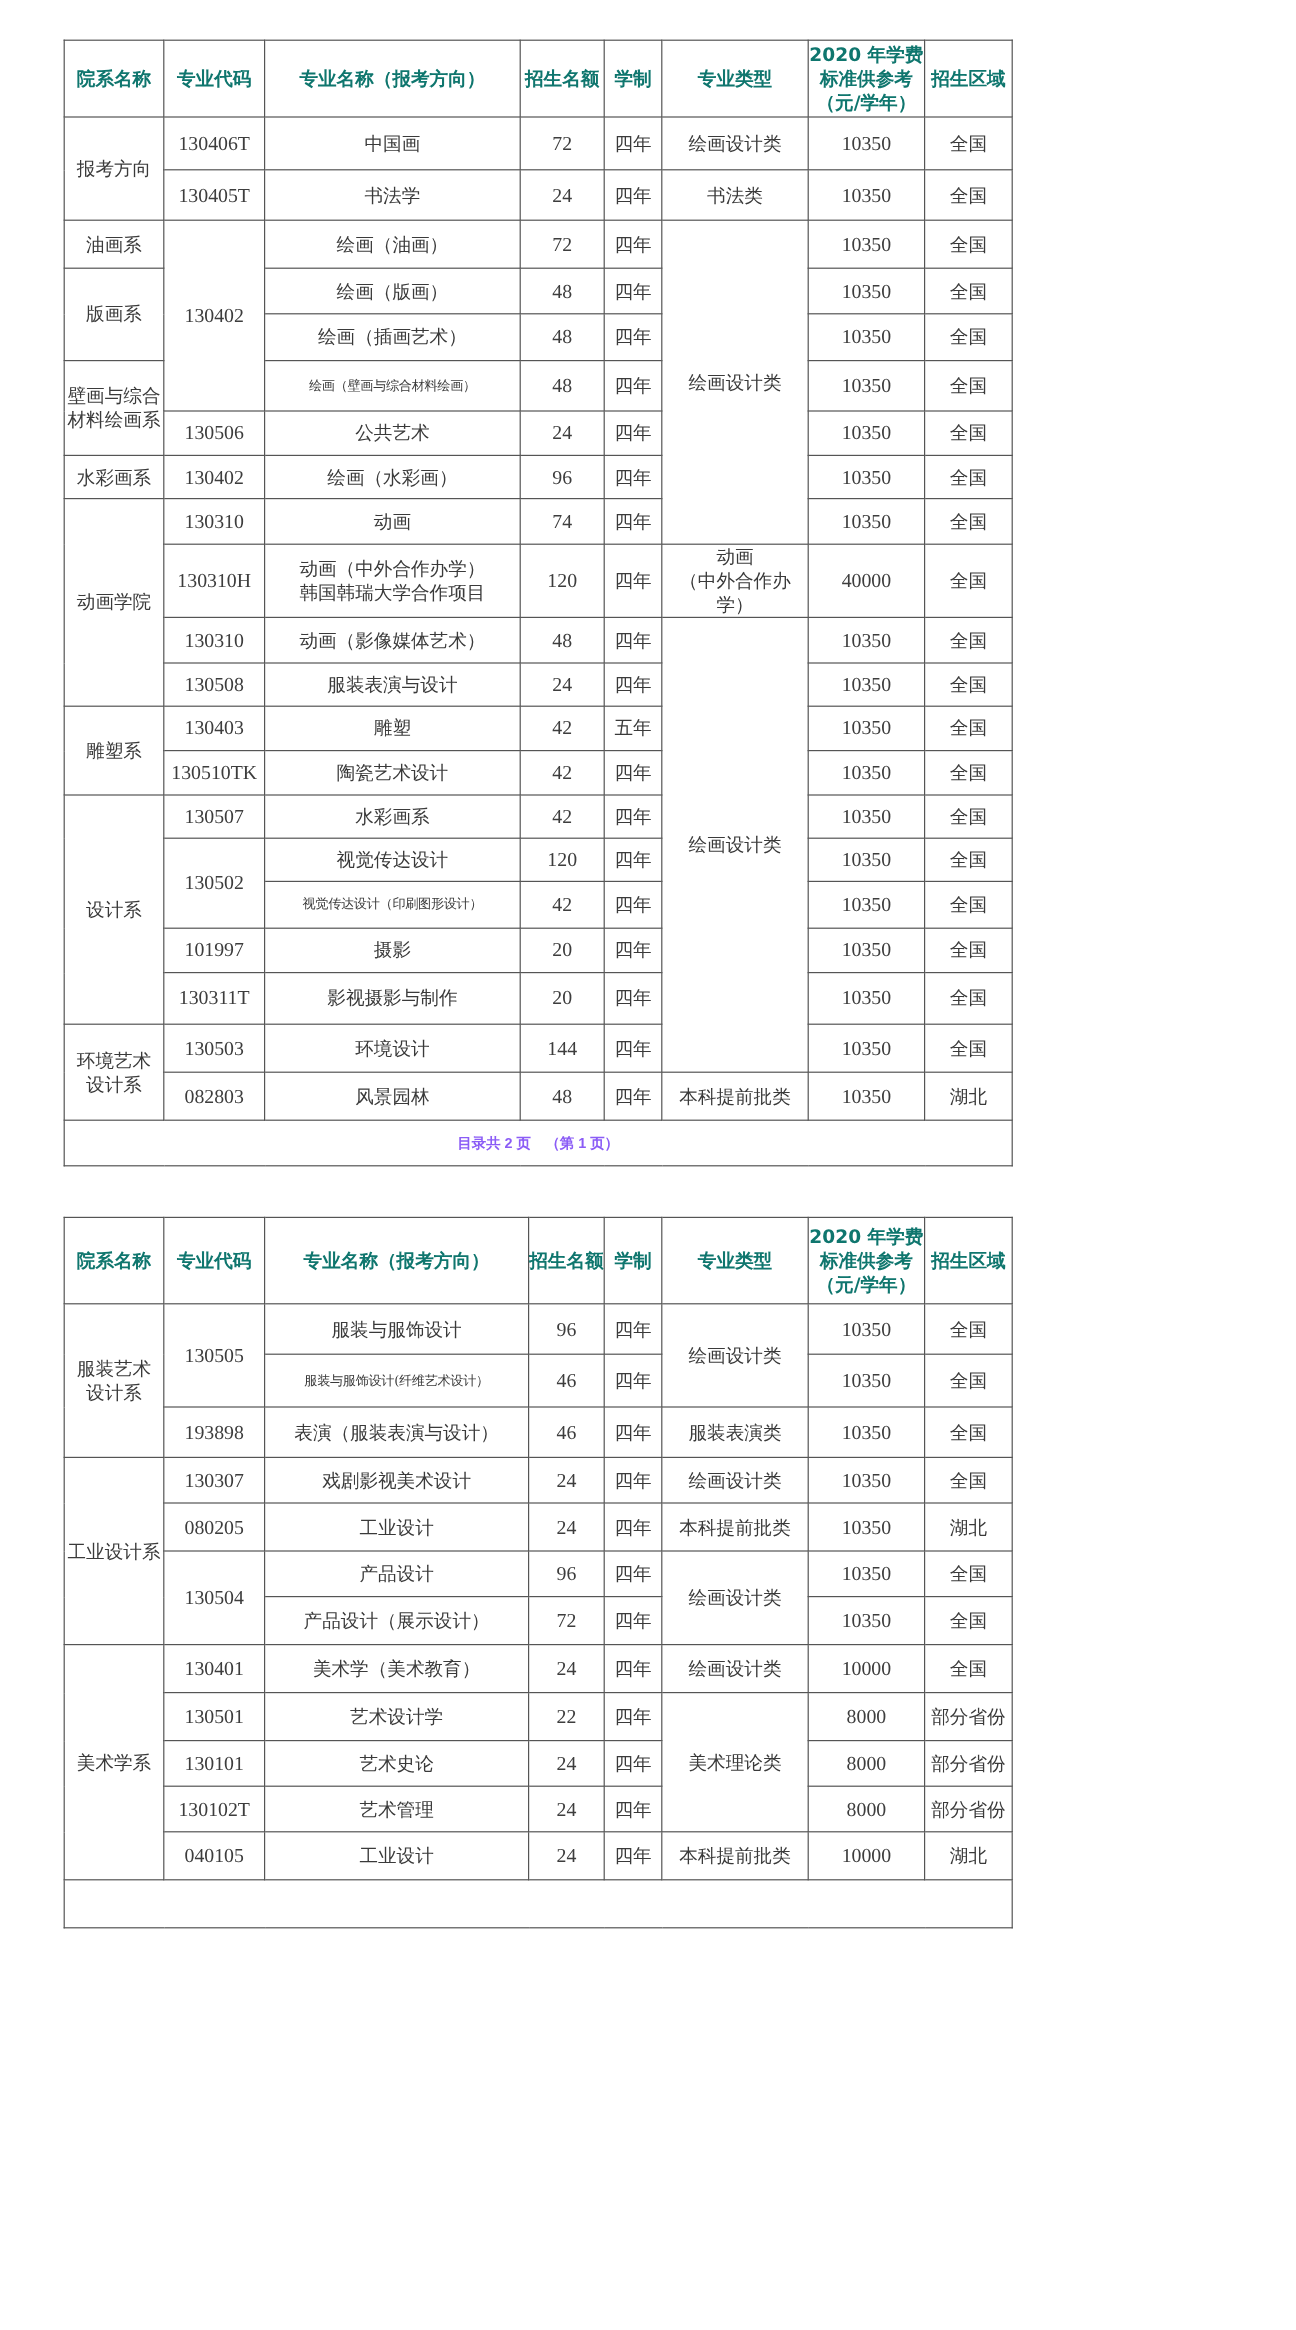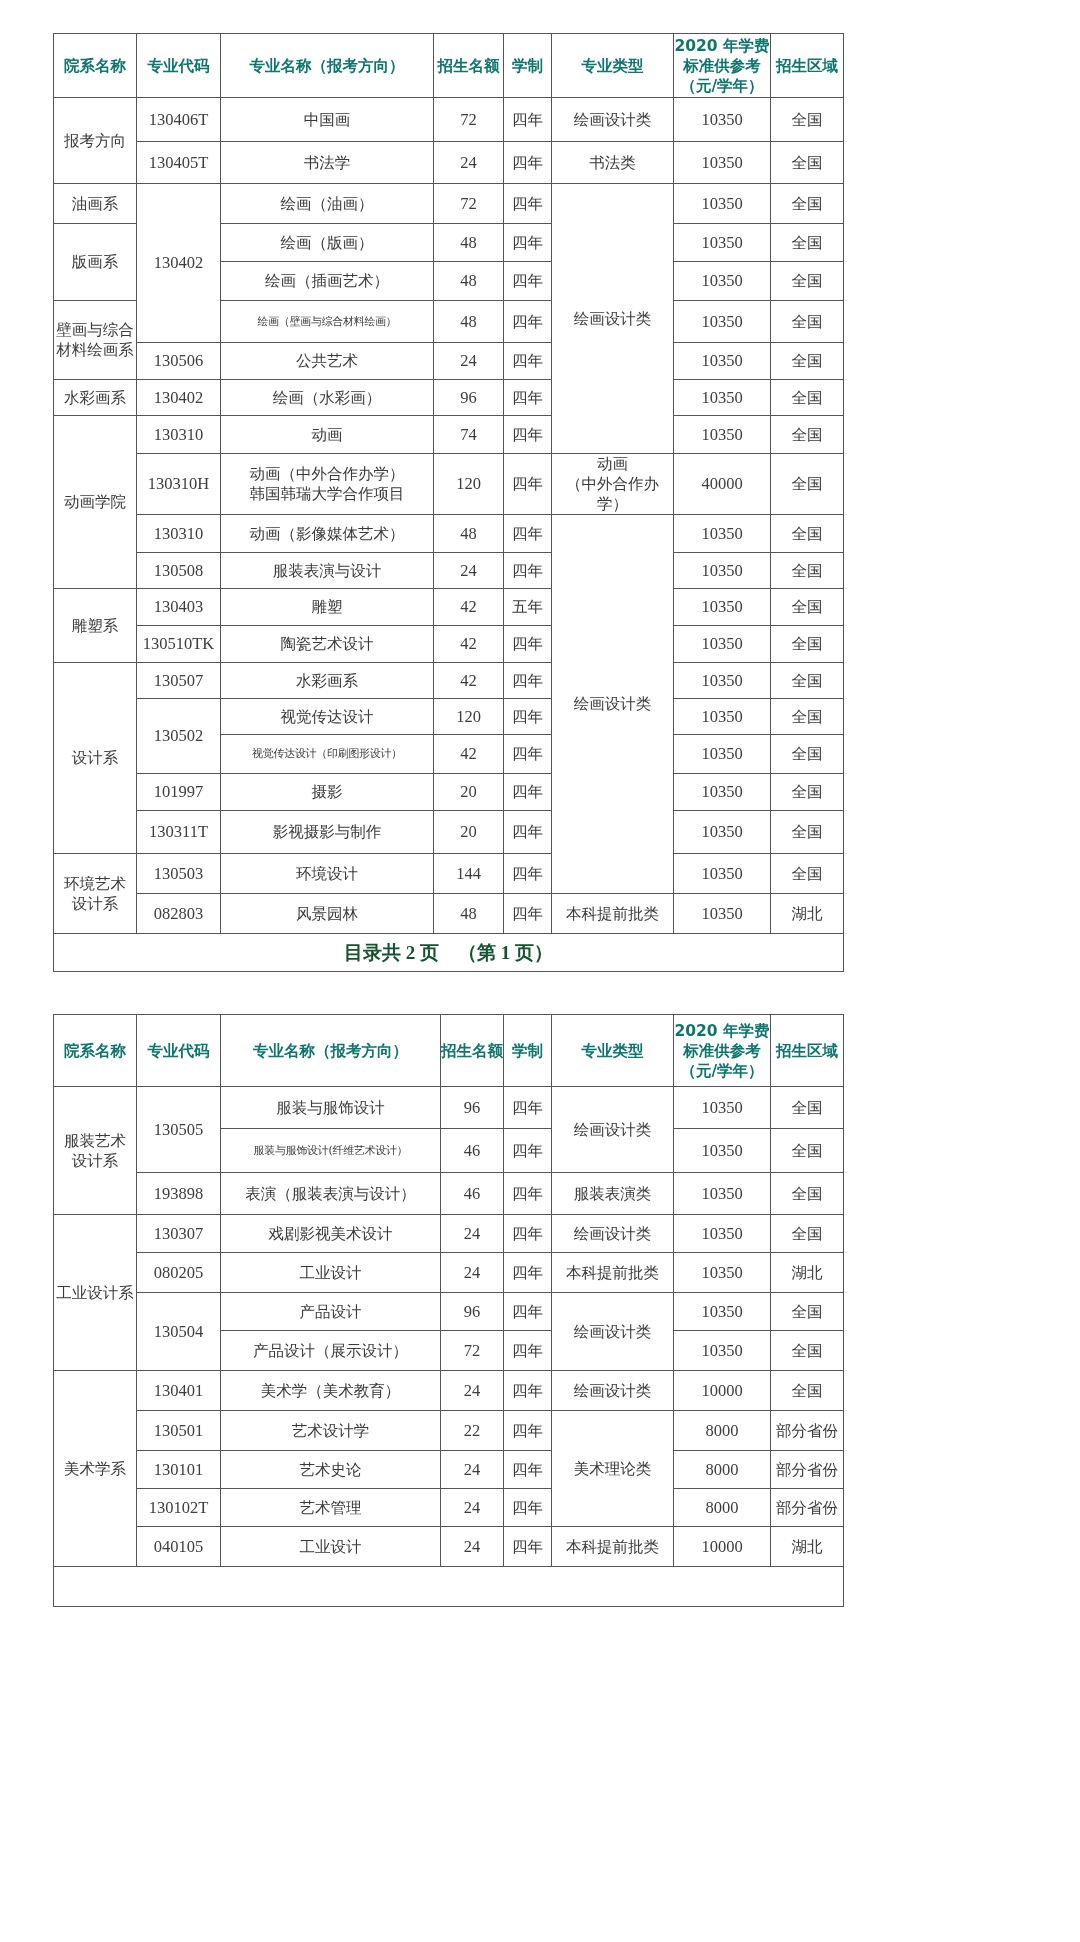--- a/index.html
+++ b/index.html
@@ -4,21 +4,21 @@
 <style>
   html, body { margin:0; padding:0; background:#ffffff; }
   body { width:1080px; height:1942px; position:relative; overflow:hidden;
          font-family:"DejaVu Serif","Liberation Serif",serif; color:#333; }
   table { position:absolute; border-collapse:collapse; table-layout:fixed; background:#fff; }
   td, th { border:1.6px solid #555; text-align:center; vertical-align:middle; padding:0;
            font-size:15.5px; line-height:20px; color:#3a3a3a; font-weight:normal; }
   th { font-family:"DejaVu Sans","Liberation Sans",sans-serif; font-weight:bold; color:#0f766e; font-size:15.5px; }
   .num { font-family:"Liberation Serif","DejaVu Serif",serif; font-size:16.5px; color:#3d3d3d; }
   .dept { font-size:15.5px; }
-  .footer { font-family:Liberation Serif, serif; font-weight:bold; font-size:19px; color:#14532d; }
+  .footer { font-family:Liberation Sans, sans-serif; font-weight:bold; font-size:12px; color:#8b5cf6; }
   .two { line-height:20px; }
   .tight { font-size:11px; letter-spacing:-0.3px; }
 </style>
 </head>
 <body>
 
 <table style="left:53px; top:33px; width:790px;">
   <colgroup>
     <col style="width:83px">
       <col style="width:84px">

